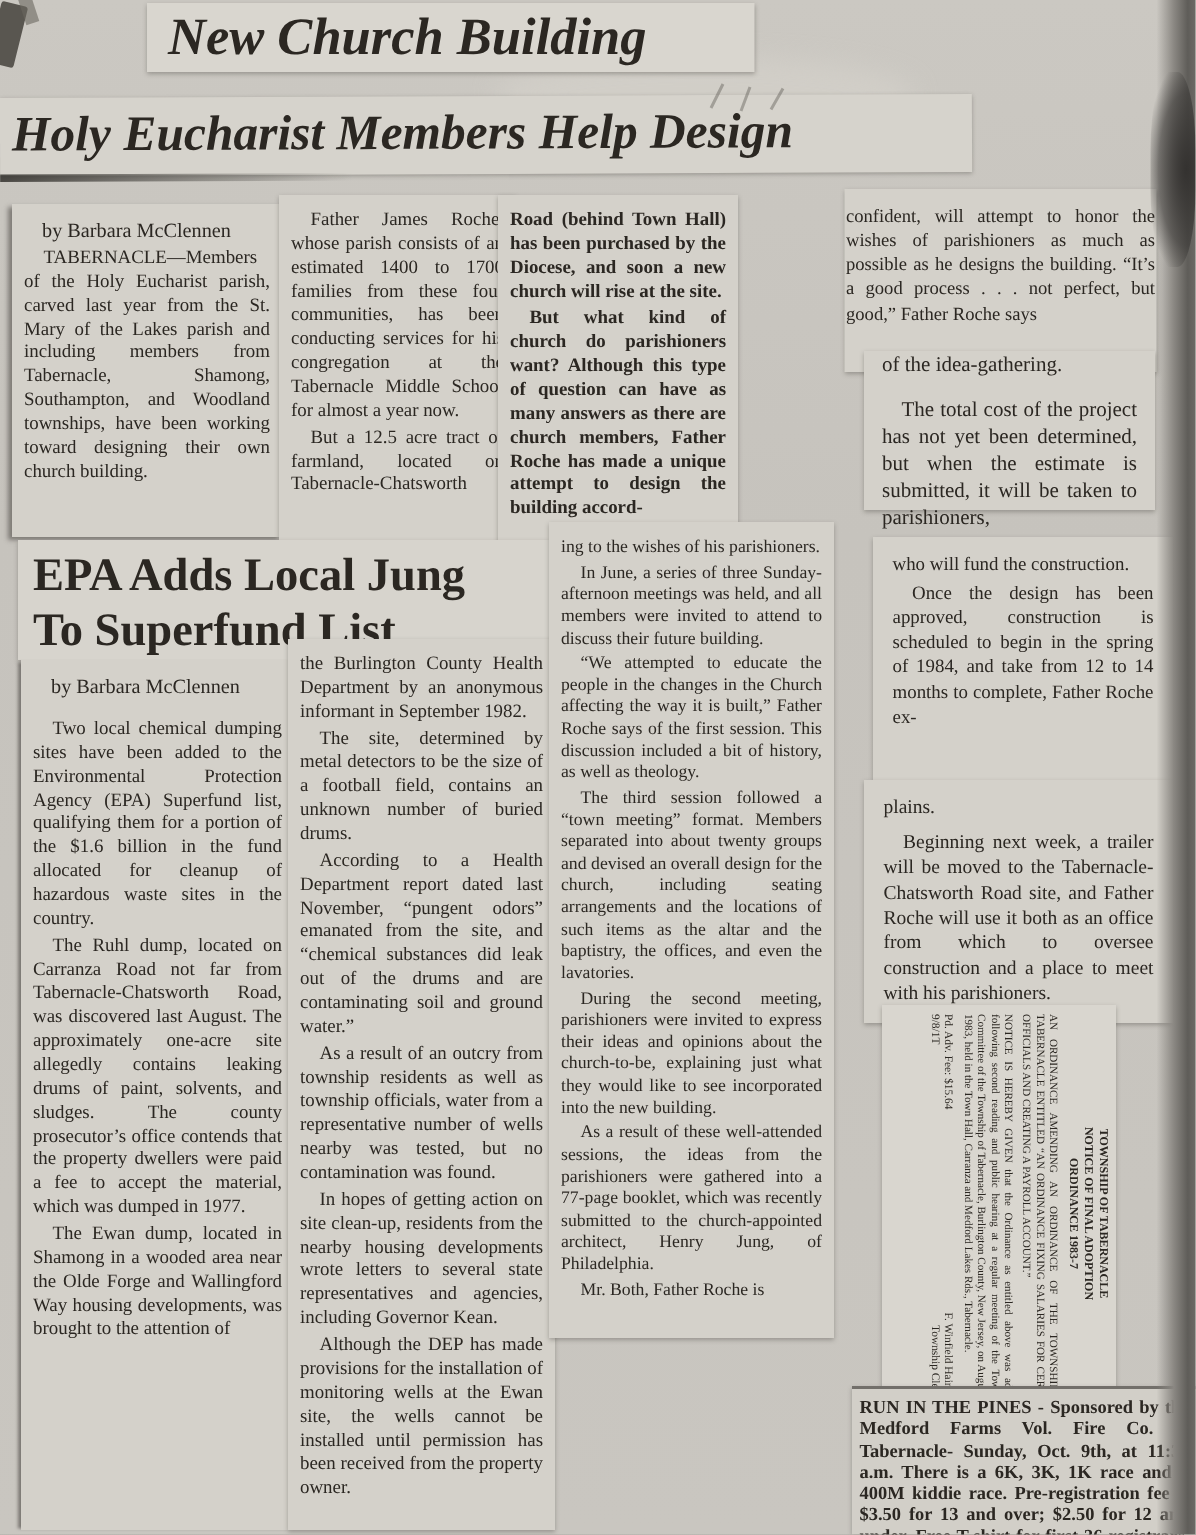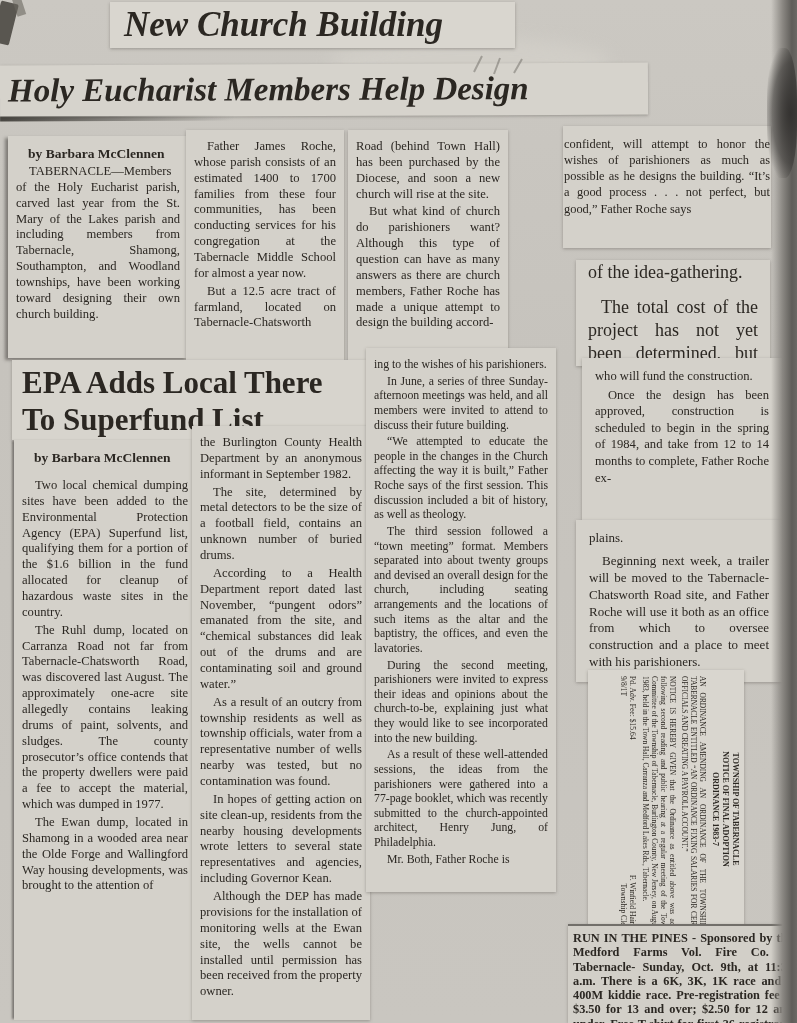--- a/index.html
+++ b/index.html
@@ -6,34 +6,34 @@
   body{width:797px;height:1023px;overflow:hidden;background:#b7b4ae;}
   #page{
     position:relative;width:797px;height:1023px;
     background:linear-gradient(180deg,#cbc8c2 0%,#c6c3bd 35%,#c9c6c0 100%);
     font-family:"Liberation Serif", serif;color:#2b2722;
   }
   .clip{position:absolute;background:#d4d1ca;box-shadow:0 1px 3px rgba(60,58,52,.35);}
   .patch{position:absolute;border-radius:50%;filter:blur(8px);}
   
   .hl{font-weight:bold;font-style:italic;white-space:nowrap;}
-  #hl1{left:110px;top:2px;width:405px;height:46px;background:#d9d6cf;font-size:35px;line-height:46px;padding-left:14px;box-sizing:border-box;}
+  #hl1{left:98px;top:2px;width:405px;height:46px;background:#d9d6cf;font-size:35px;line-height:46px;padding-left:14px;box-sizing:border-box;}
   #hl2{left:0;top:64px;width:648px;height:52px;background:#d6d3cc;font-size:33px;line-height:50px;padding-left:8px;box-sizing:border-box;transform:rotate(-.25deg);}
   #hl2:after{content:"";position:absolute;left:0;bottom:-4px;width:235px;height:5px;
     background:linear-gradient(to right,rgba(42,40,36,.8),rgba(42,40,36,0));}
   
   .col{box-sizing:border-box;padding:9px 8px;text-align:justify;font-size:12.6px;line-height:1.26;}
   .col p{margin:0 0 2px 0;text-indent:13px;}
   .col p.noind{text-indent:0;}
-  .byline{font-weight:bold;font-size:13.5px;padding-left:12px;margin:0 0 3px 0;text-indent:0 !important;}
+  .byline{font-weight:normal;font-size:13.5px;padding-left:12px;margin:0 0 3px 0;text-indent:0 !important;}
   #c1{left:8px;top:136px;width:180px;height:222px;box-shadow:-3px 2px 3px rgba(55,52,48,.5);}
   #c2{left:186px;top:130px;width:158px;height:230px;}
-  #c3{left:348px;top:130px;width:160px;height:232px;}
+  #c3{left:332px;top:130px;width:160px;height:232px;font-weight:bold;}
   #rt{left:563px;top:126px;width:208px;height:122px;font-size:12.4px;line-height:1.3;padding:10px 1px;}
-  #ri{left:576px;top:260px;width:194px;height:106px;font-size:18px;line-height:1.28;padding:1px 12px;}
+  #ri{left:576px;top:234px;width:194px;height:106px;font-size:14px;line-height:1.28;padding:1px 12px;}
   #ri p:first-child{margin-bottom:12px;}
   #eh{left:12px;top:360px;width:354px;height:80px;background:#d7d4cd;font-weight:bold;font-size:31px;line-height:37px;padding:4px 0 0 10px;box-sizing:border-box;white-space:nowrap;}
   #e1{left:14px;top:440px;width:182px;height:580px;box-shadow:-3px 0 2px -1px rgba(60,57,52,.55);}
   #e1 p:nth-of-type(1){margin-bottom:12px;}
   #e2{left:192px;top:426px;width:178px;height:594px;}
   #mc{left:366px;top:348px;width:190px;height:544px;font-size:11.8px;line-height:1.24;}
   #rf{left:582px;top:358px;width:200px;height:162px;font-size:12.6px;line-height:1.32;padding:10px 13px;}
   #rf p:first-child{}
   #rp{left:576px;top:520px;width:206px;height:162px;font-size:13px;line-height:1.3;padding:10px 13px;}
   #rp p:first-child{margin-bottom:6px;}
@@ -98,21 +98,21 @@
   <div class="clip col" id="rt">
     <p class="noind">confident, will attempt to honor the wishes of parishioners as much as possible as he designs the building. “It’s a good process . . . not perfect, but good,” Father Roche says</p>
   </div>
 
   <div class="clip col" id="ri">
     <p class="noind">of the idea-gathering.</p>
     <p>The total cost of the project has not yet been determined, but when the estimate is submitted, it will be taken to parishioners,</p>
   </div>
 
   <div class="clip" id="eh">
-    <div>EPA Adds Local There</div>
+    <div>EPA Adds Local Jung</div>
     <div>To Superfund List</div>
   </div>
 
   <div class="clip col" id="e1">
     <p class="byline">by Barbara McClennen</p>
     <p>Two local chemical dumping sites have been added to the Environmental Protection Agency (EPA) Superfund list, qualifying them for a portion of the $1.6 billion in the fund allocated for cleanup of hazardous waste sites in the country.</p>
     <p>The Ruhl dump, located on Carranza Road not far from Tabernacle-Chatsworth Road, was discovered last August. The approximately one-acre site allegedly contains leaking drums of paint, solvents, and sludges. The county prosecutor’s office contends that the property dwellers were paid a fee to accept the material, which was dumped in 1977.</p>
     <p>The Ewan dump, located in Shamong in a wooded area near the Olde Forge and Wallingford Way housing developments, was brought to the attention of</p>
   </div>
 

